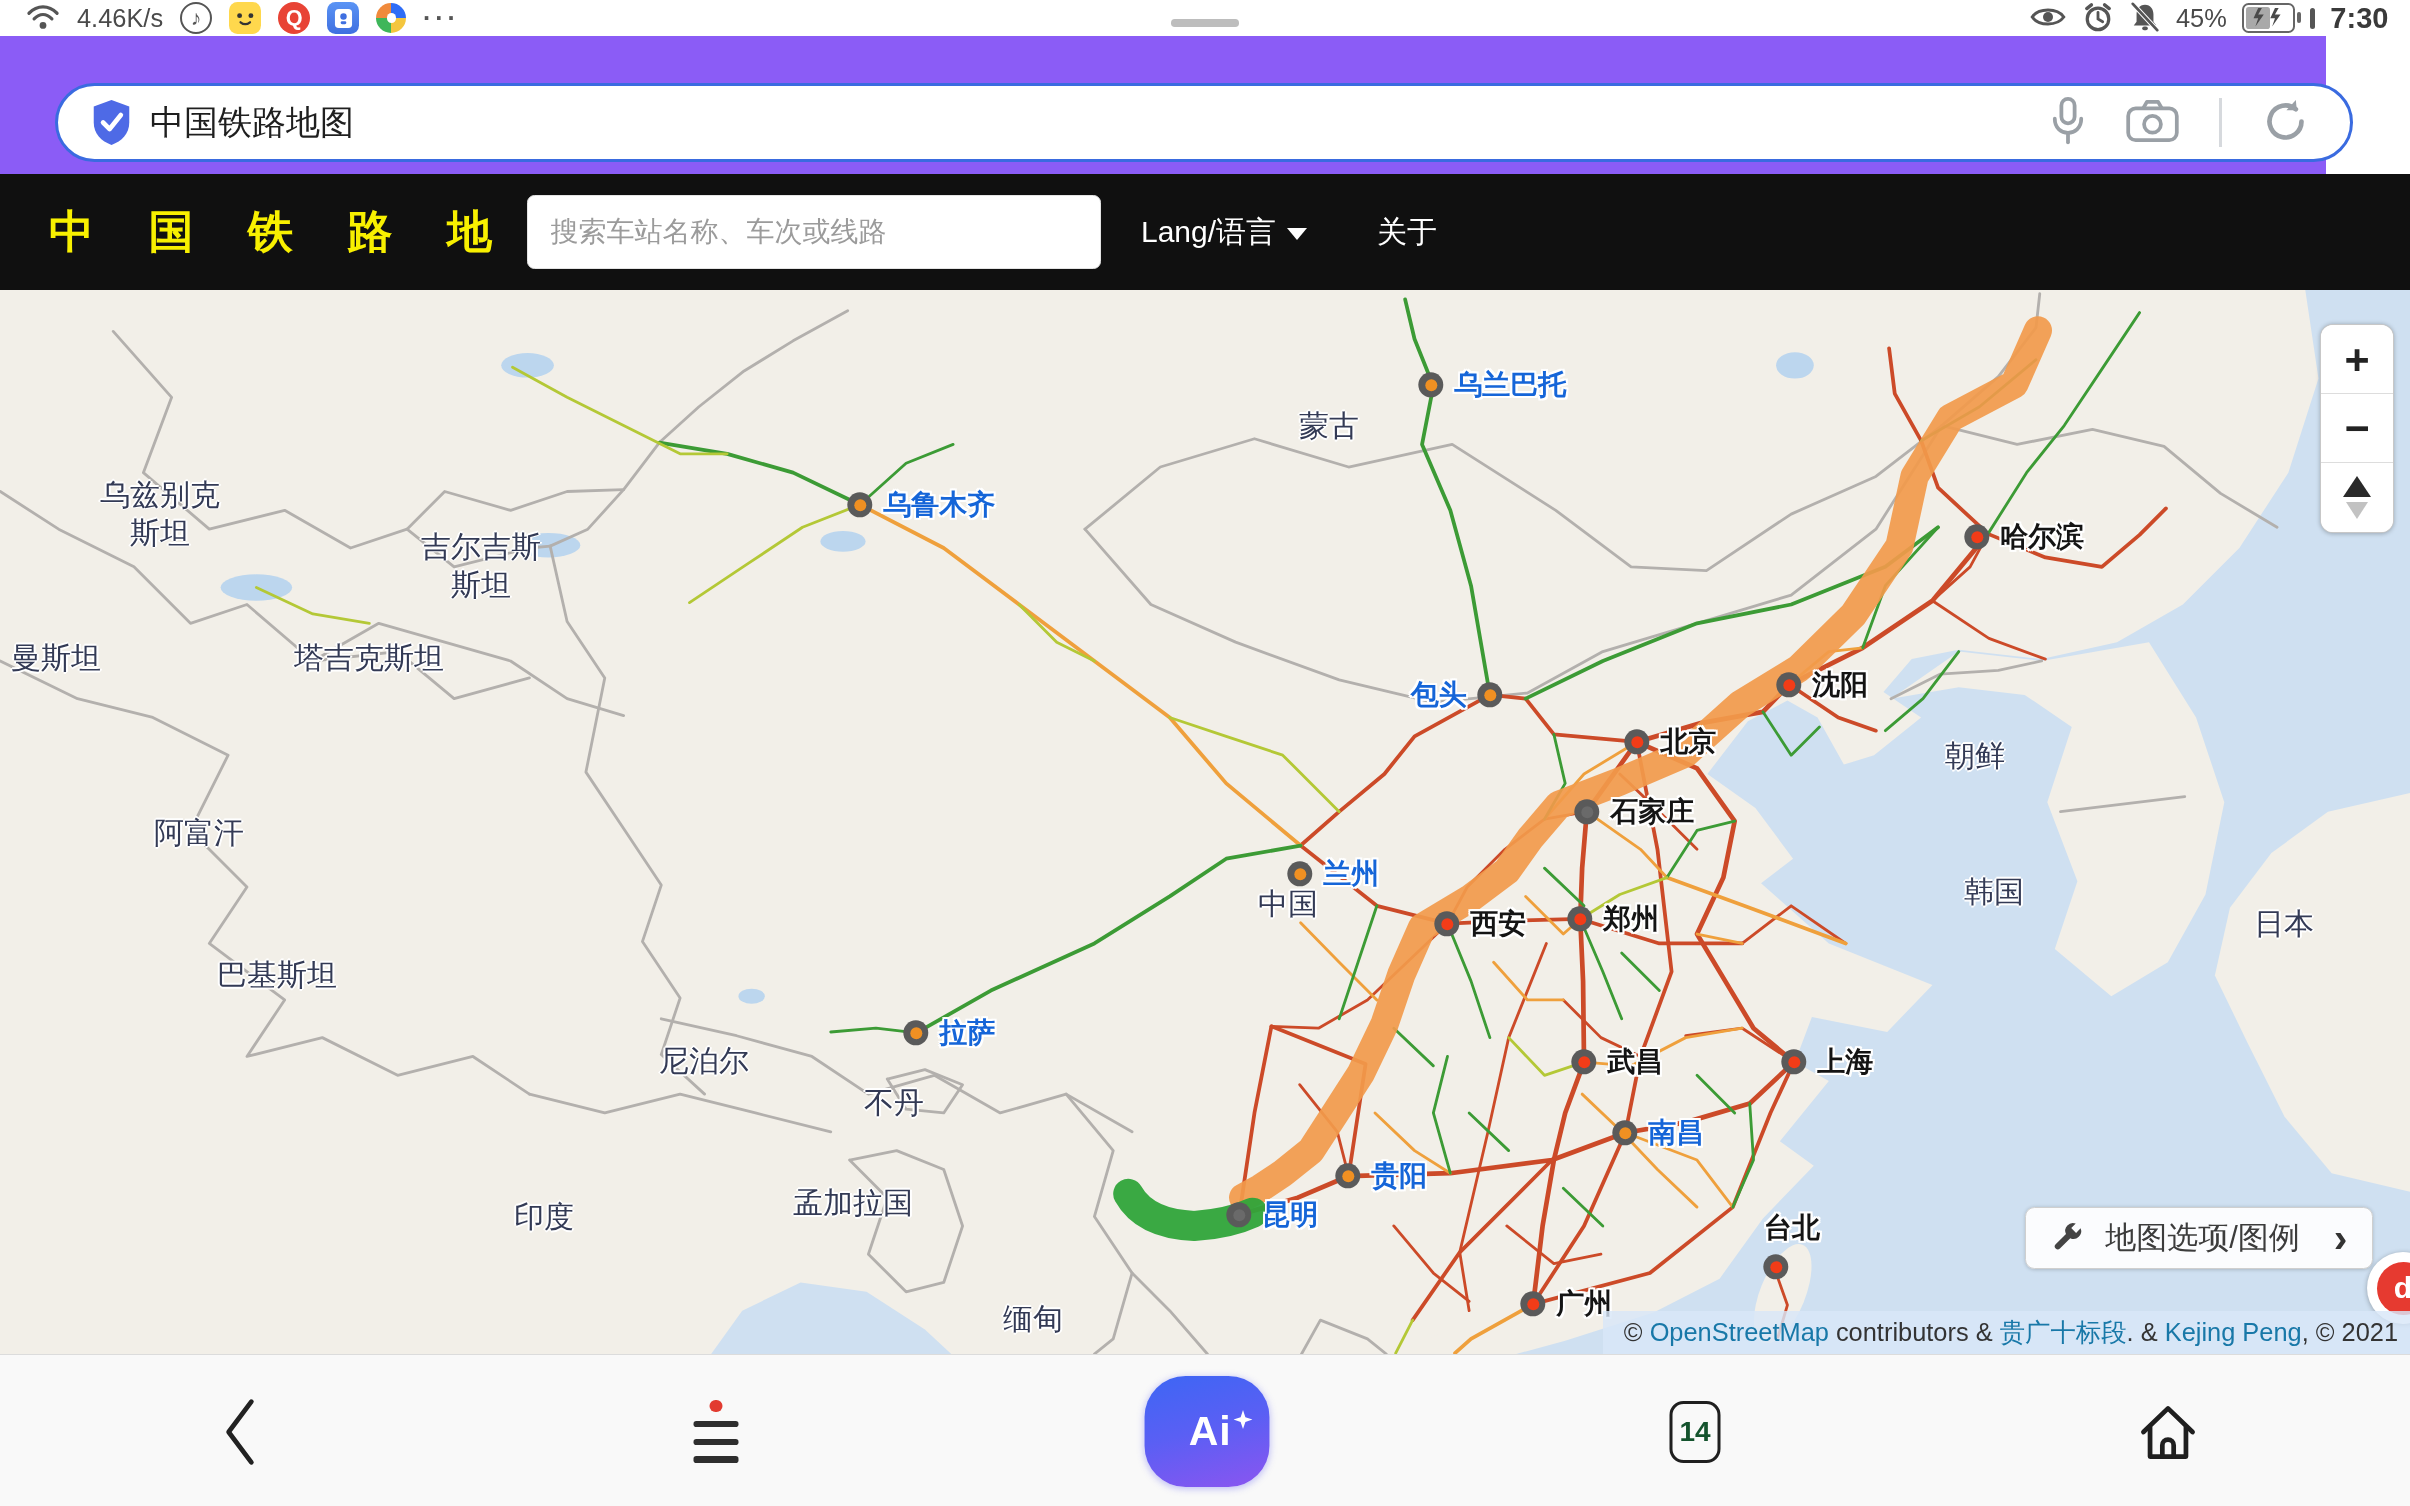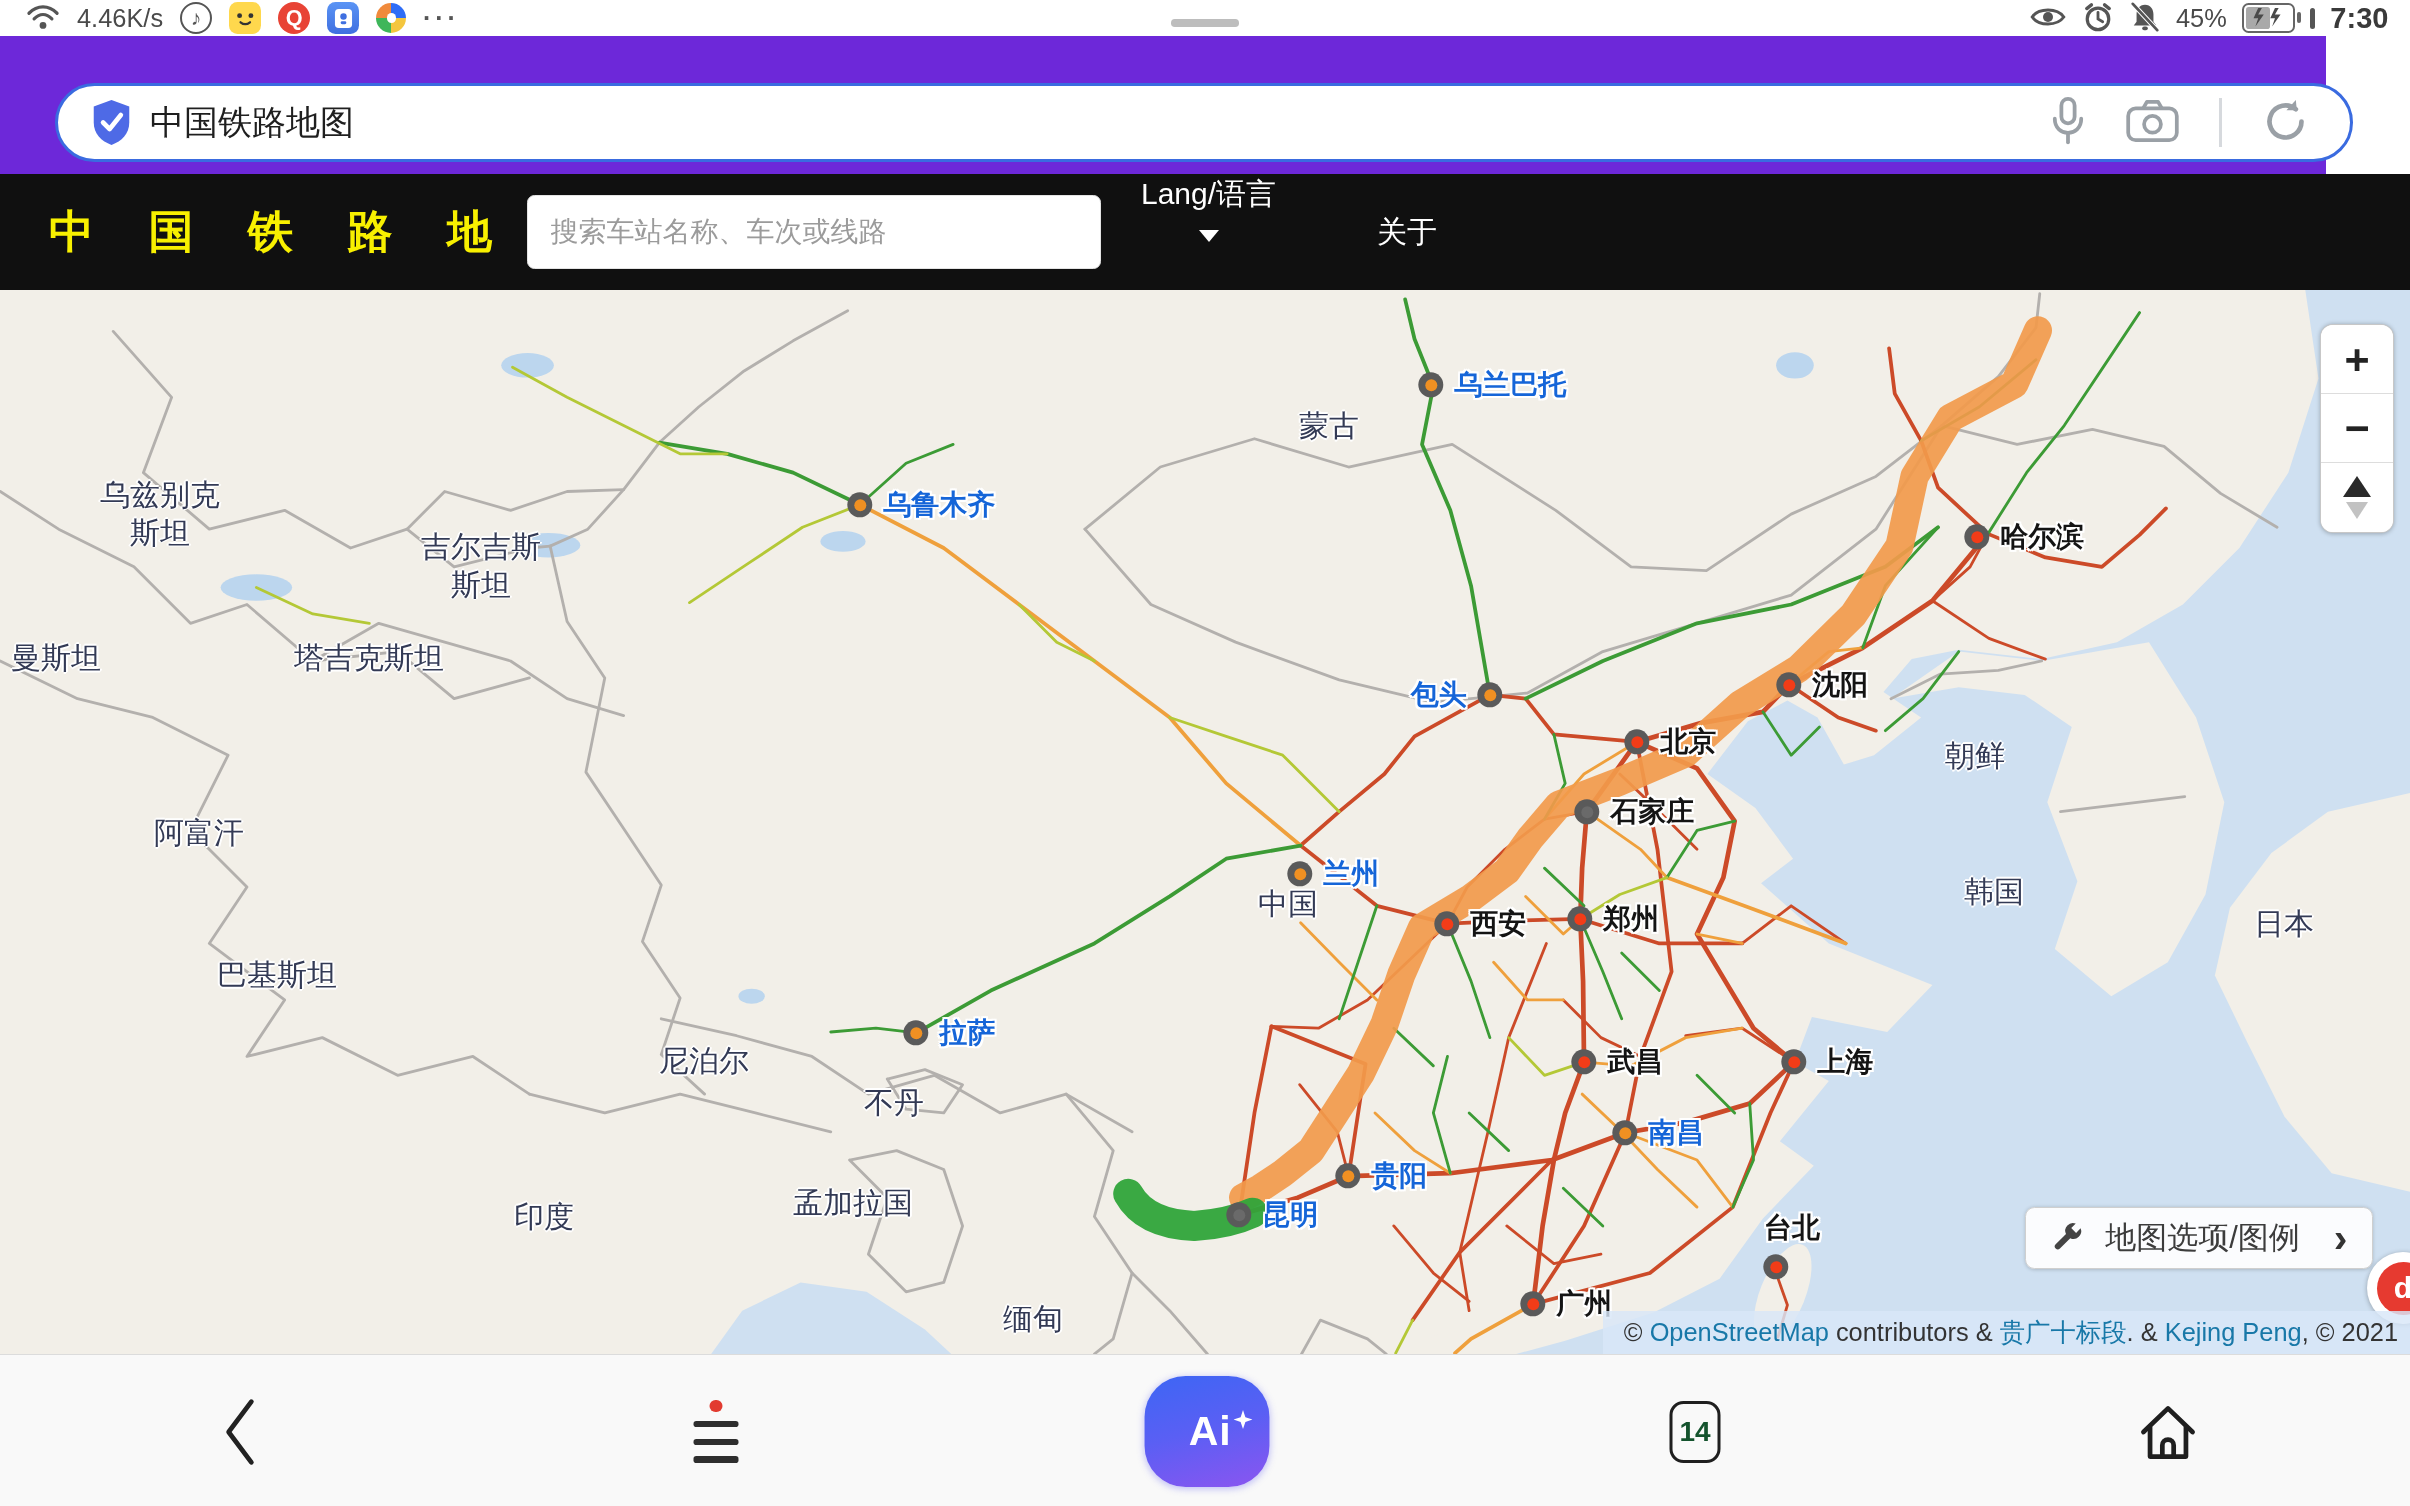--- a/index.html
+++ b/index.html
@@ -14,36 +14,36 @@
   .sb-time{font-size:29px;color:#3a3a3a;font-weight:600;}
   .appicon{width:32px;height:32px;border-radius:8.5px;display:flex;align-items:center;justify-content:center;}
   .handle{position:absolute;left:1171px;top:19px;width:68px;height:7.5px;border-radius:3.8px;background:#bdbdbd;}
   .batt{position:relative;width:49px;height:26px;border:2.8px solid #666;border-radius:6.6px;background:#fff;}
   .batt .fill{position:absolute;left:1.9px;top:1.9px;bottom:1.9px;width:24.5px;background:#a9a9a9;border-radius:2.8px;}
   .batt .tip{position:absolute;right:-8.5px;top:6.6px;width:4.7px;height:11.3px;background:#666;border-radius:1.9px;}
   .batt svg{position:absolute;left:2.8px;top:0.9px;}
   .simbar{width:5.6px;height:21px;background:#555;border-radius:2.8px;}
 
   
-  .browser{position:absolute;left:0;top:36px;width:2326px;height:138px;background:#6d28d9;}
+  .browser{position:absolute;left:0;top:36px;width:2326px;height:138px;background:#8b5cf6;}
   .urlpill{position:absolute;left:55px;top:47px;width:2298px;height:79px;border:3.8px solid #3a6be0;
            border-radius:43px;background:#fff;display:flex;align-items:center;box-sizing:border-box;}
   .url-text{font-size:34px;color:#1f1f1f;margin-left:17px;}
   .url-icons{margin-left:auto;display:flex;align-items:center;gap:40px;margin-right:41px;}
   .vdiv{width:2.8px;height:49px;background:#d6d9dd;}
 
   
   .siteheader{position:absolute;left:0;top:174px;width:2411px;height:116px;background:#101010;}
   .sitetitle{position:absolute;left:49px;top:50%;transform:translateY(-50%);
              font-size:45px;font-weight:900;color:#f8f000;letter-spacing:21px;white-space:nowrap;}
   .sitesearch{position:absolute;left:527px;top:21px;width:527px;height:72px;border:0.9px solid #e3e3e3;
               border-radius:7.5px;background:#fff;font-size:28px;padding:0 22.6px;color:#333;box-sizing:content-box;
               font-family:"Liberation Sans","DejaVu Sans",sans-serif;}
   .sitesearch::placeholder{color:#9b9b9b;}
-  .langbtn{position:absolute;left:1141px;top:0;height:116px;display:flex;align-items:center;gap:11.3px;color:#fff;font-size:30px;cursor:pointer;flex-direction:column;}
+  .langbtn{position:absolute;left:1141px;top:0;height:116px;display:flex;align-items:center;gap:11.3px;color:#fff;font-size:30px;cursor:pointer;}
   .caret{width:0;height:0;border-left:10.4px solid transparent;border-right:10.4px solid transparent;border-top:12.2px solid #fff;margin-top:3.8px;}
   .aboutbtn{position:absolute;left:1377px;top:0;height:116px;display:flex;align-items:center;color:#fff;font-size:30px;cursor:pointer;}
 
   
   .map{position:absolute;left:0;top:290px;width:2411px;height:1064px;background:#f2efe8;overflow:hidden;}
   .map svg.base{position:absolute;left:0;top:0;}
   .country-label{position:absolute;transform:translate(-50%,-50%);text-align:center;color:#333a55;
                  font-size:30px;font-weight:500;line-height:1.25;white-space:nowrap;
                  text-shadow:-1.9px 0 #fff,1.9px 0 #fff,0 -1.9px #fff,0 1.9px #fff,-0.9px -0.9px #fff,0.9px 0.9px #fff;}
   .station{position:absolute;transform:translate(-50%,-50%);}

